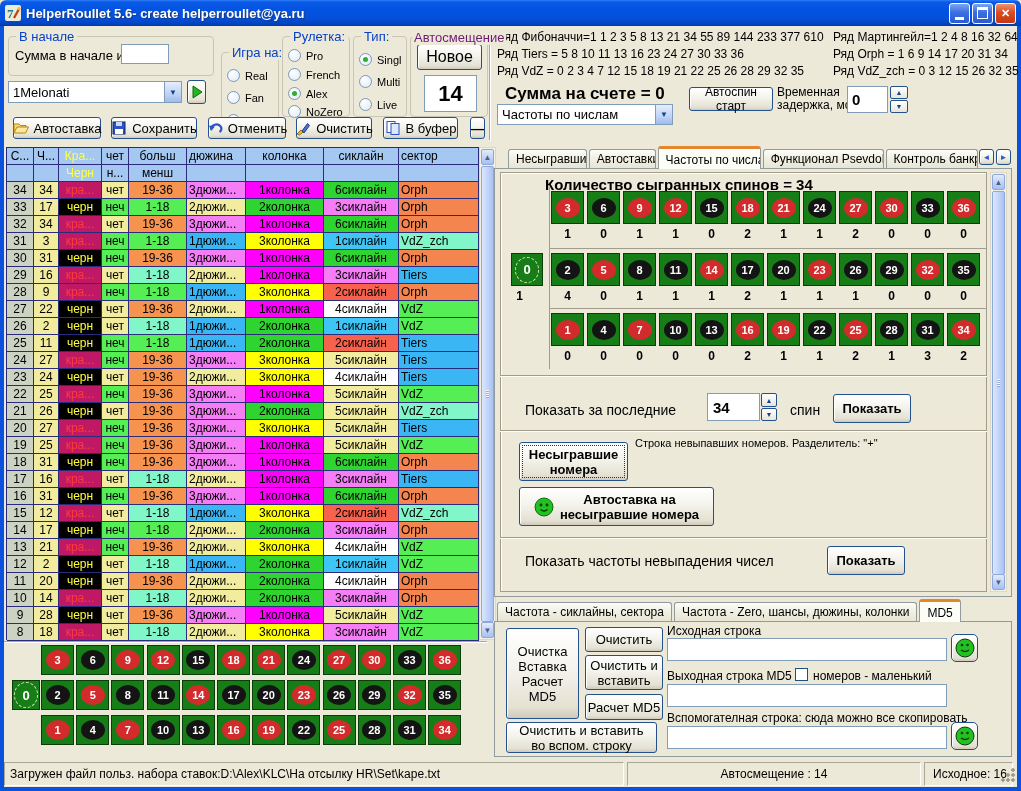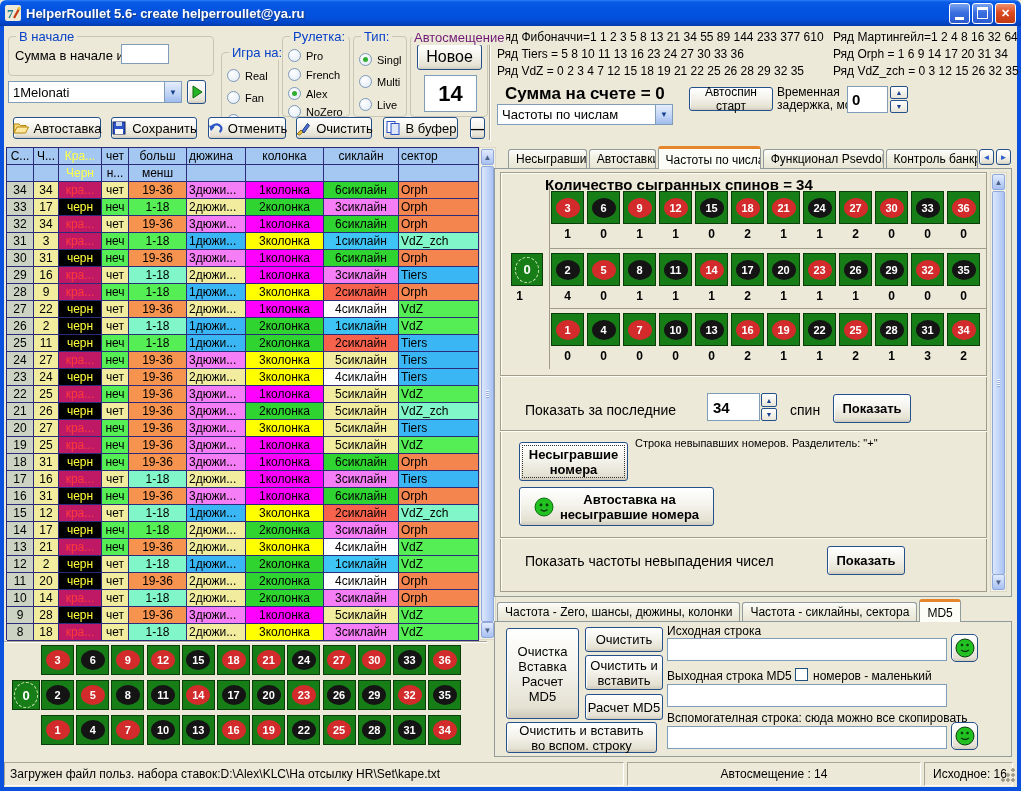--- a/index.html
+++ b/index.html
@@ -898,22 +898,22 @@
   <span class="lbl" style="left:525px;top:553px;font-size:14px;z-index:4">Показать частоты невыпадения чисел</span>
   <div class="xpbtn" style="position:absolute;left:827px;top:546px;width:78px;height:29px;font-weight:bold;z-index:4">Показать</div>
 
   <div class="sbar" style="left:990px;top:172px;height:420px;z-index:4">
     <div class="sb-btn" style="top:1px">▲</div>
     <div class="sb-thumb" style="top:18px;height:384px"></div>
     <div class="sb-btn" style="bottom:1px">▼</div>
   </div>
 
   <div class="tabbar" style="left:494px;top:599px;width:518px;height:23px;padding-left:3px" id="tabs-bottom">
+      <span class="tab">Частота - сиклайны, сектора</span>
       <span class="tab">Частота - Zero, шансы, дюжины, колонки</span>
-      <span class="tab">Частота - сиклайны, сектора</span>
       <span class="tab active">MD5</span>
     </div>
   <div class="tabpage" style="left:494px;top:621px;width:518px;height:136px"></div>
 
   <div class="xpbtn pre" style="position:absolute;left:506px;top:628px;width:73px;height:91px;z-index:4">Очистка
 Вставка
 Расчет MD5</div>
   <div class="xpbtn" style="position:absolute;left:585px;top:627px;width:78px;height:25px;z-index:4">Очистить</div>
   <div class="xpbtn pre" style="position:absolute;left:585px;top:655px;width:78px;height:35px;z-index:4">Очистить и
 вставить</div>

